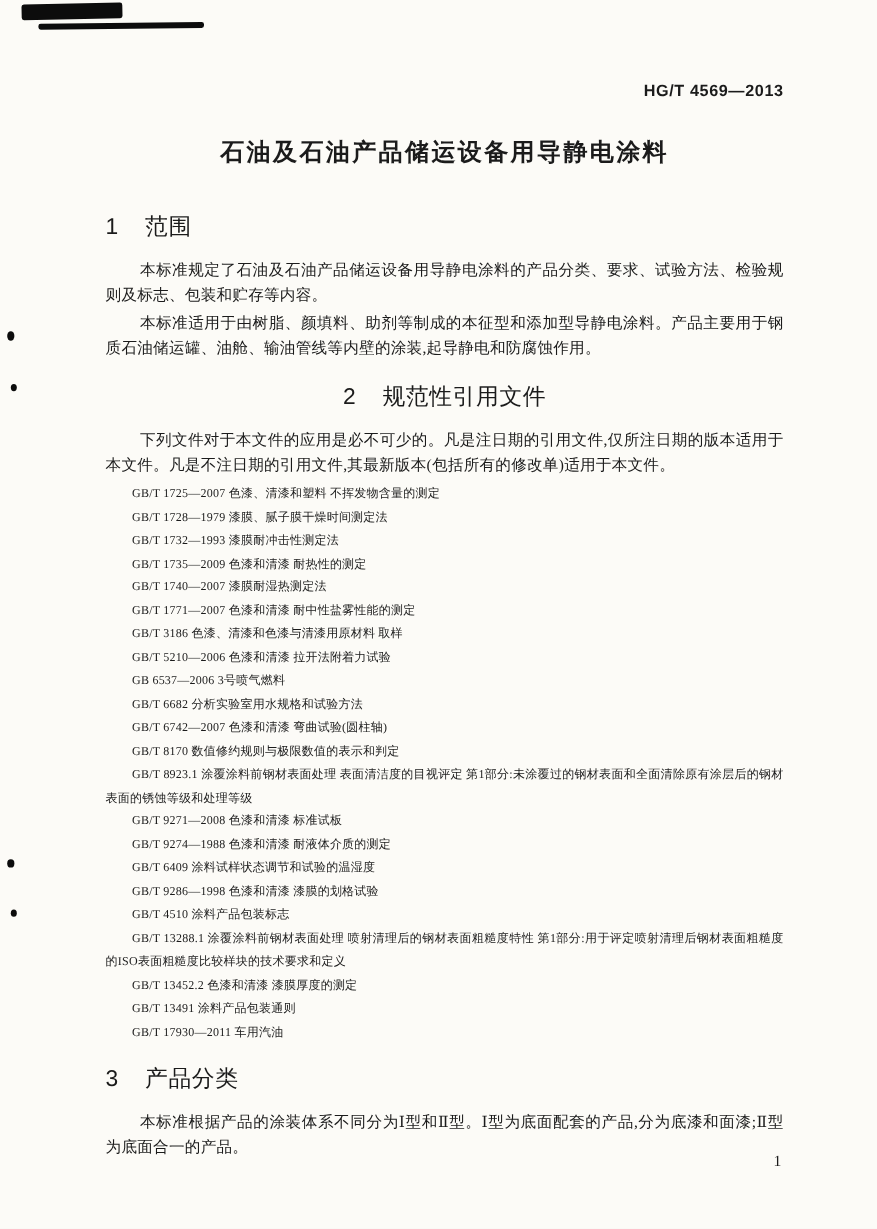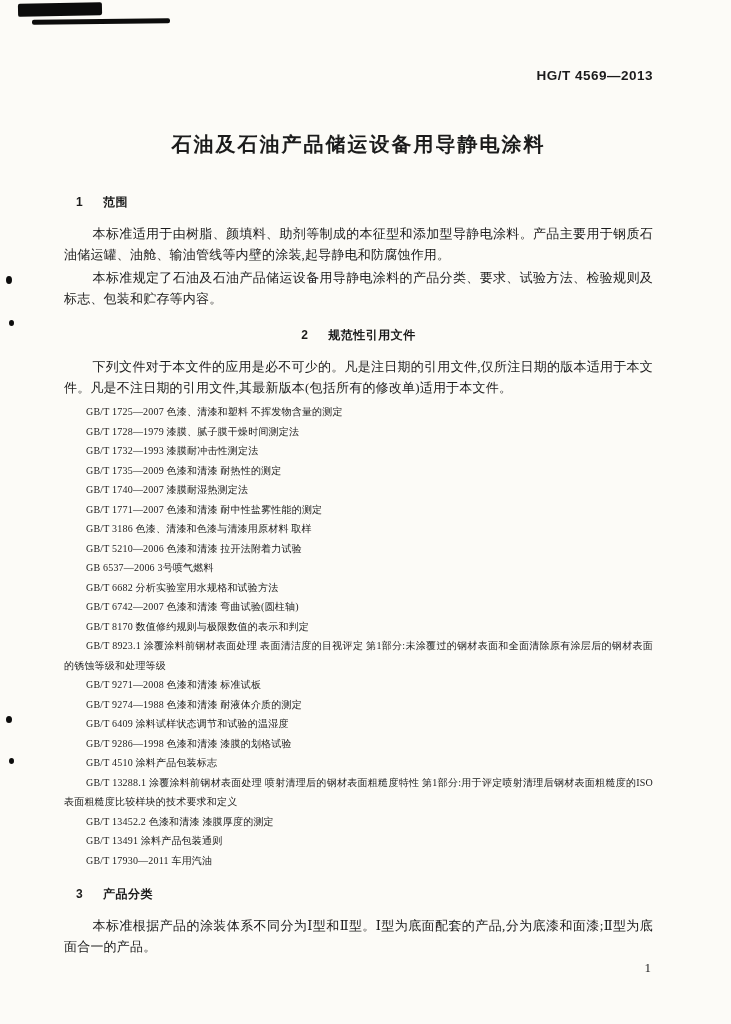--- a/index.html
+++ b/index.html
@@ -7,44 +7,44 @@
   body {
     width: 731px; height: 1024px;
     background: #f1efeb;
     font-family: "Liberation Serif", "DejaVu Serif", serif;
   }
   .page {
     position: relative;
     width: 731px; height: 1024px;
     background: #fcfbf7;
     color: #1b1b1b;
-    padding: 68px 78px 0 64px;
+    padding: 68px 78px 0 88px;
     overflow: hidden;
   }
   .doc-number {
     text-align: right;
     font-family: "Liberation Sans", "DejaVu Sans", sans-serif;
     font-weight: 700;
     font-size: 13.5px;
     letter-spacing: .5px;
   }
   .title {
-    margin: 48px 0 0;
+    margin: 30px 0 0;
     text-align: center;
     font-family: "Liberation Sans", "DejaVu Sans", sans-serif;
     font-size: 20px;
     font-weight: 700;
     letter-spacing: 2px;
   }
   .section { margin: 0; }
   .sec-heading {
-    margin: 12px;
+    margin: 0;
     font-family: "Liberation Sans", "DejaVu Sans", sans-serif;
-    font-size: 12px;
-    font-weight: 700;
+    font-size: 19px;
+    font-weight: 400;
     letter-spacing: .5px;
   }
   .sec-scope    .sec-heading { margin-top: 36px; }
   .sec-refs     .sec-heading { margin-top: 18px; text-align: center; }
   .sec-classify .sec-heading { margin-top: 16px; }
   .sec-num { display: inline-block; margin-right: 16px; }
   .para {
     margin: 12px 0 0;
     font-size: 13px;
     line-height: 21px;
@@ -96,22 +96,22 @@
 
   <h1 class="title">石油及石油产品储运设备用导静电涂料</h1>
 
   <div class="section sec-scope">
     <h2 class="sec-heading">
       <span class="sec-num">1</span>
       <span class="sec-title">范围</span>
     </h2>
     <div class="paras">
 
-    <p class="para">本标准适用于由树脂、颜填料、助剂等制成的本征型和添加型导静电涂料。产品主要用于钢质石油储运罐、油舱、输油管线等内壁的涂装,起导静电和防腐蚀作用。</p>
-        <p class="para">本标准规定了石油及石油产品储运设备用导静电涂料的产品分类、要求、试验方法、检验规则及标志、包装和贮存等内容。</p>
+    <p class="para">本标准规定了石油及石油产品储运设备用导静电涂料的产品分类、要求、试验方法、检验规则及标志、包装和贮存等内容。</p>
+        <p class="para">本标准适用于由树脂、颜填料、助剂等制成的本征型和添加型导静电涂料。产品主要用于钢质石油储运罐、油舱、输油管线等内壁的涂装,起导静电和防腐蚀作用。</p>
       </div>
   </div>
 
   <div class="section sec-refs">
     <h2 class="sec-heading">
       <span class="sec-num">2</span>
       <span class="sec-title">规范性引用文件</span>
     </h2>
     <div class="paras">
 

